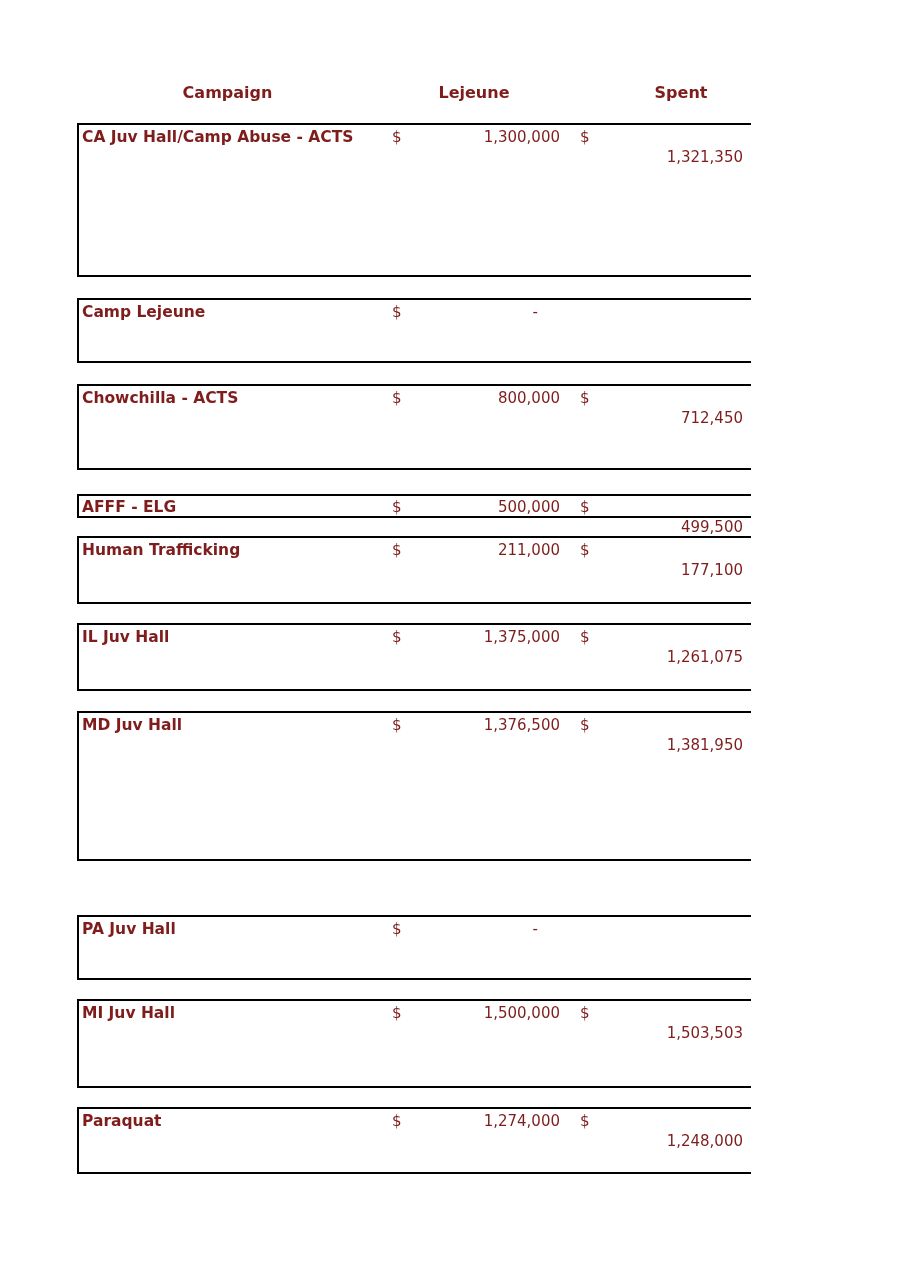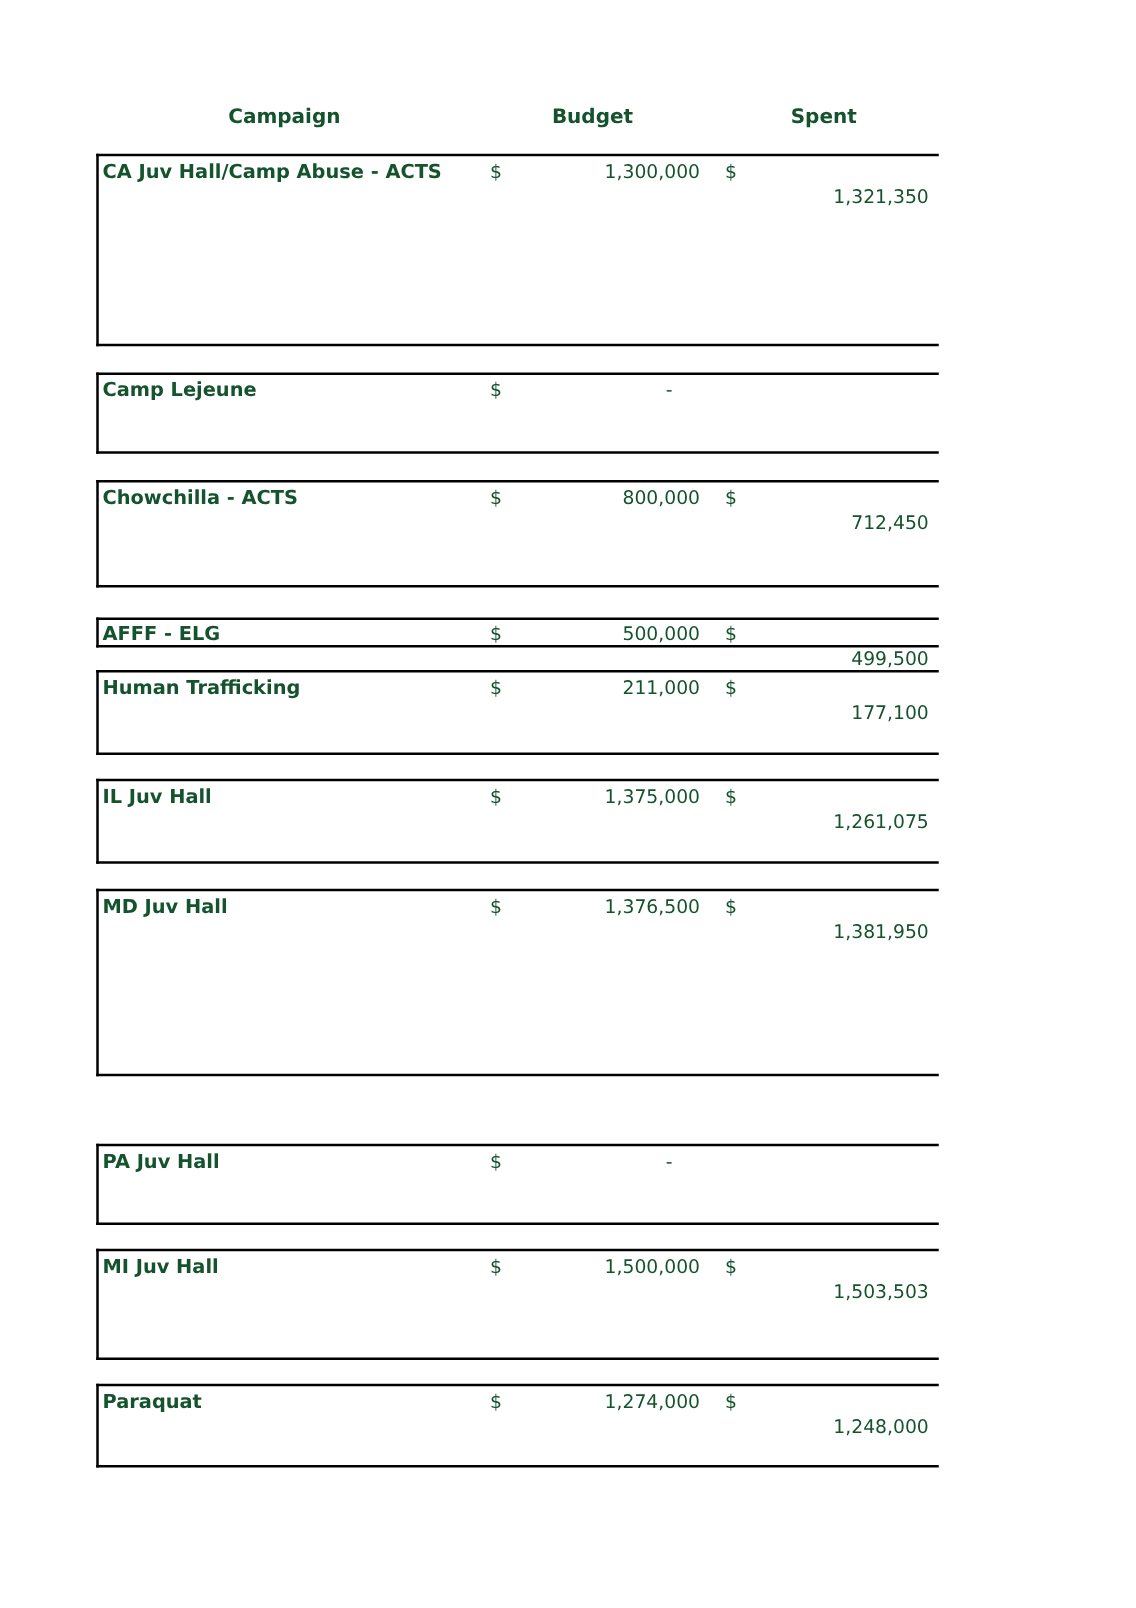--- a/index.html
+++ b/index.html
@@ -1,36 +1,36 @@
 <!DOCTYPE html>
 <html><head>
 <meta charset="utf-8">
 <style>
   html, body { margin: 0; padding: 0; background: #ffffff; }
   .page {
     position: relative;
     width: 909px;
     height: 1286px;
     background: #ffffff;
-    color: #14532d;
+    color: #7f1d1d;
     font-family: "DejaVu Sans", sans-serif;
     overflow: hidden;
   }
   .col-header {
     position: absolute;
     top: 84px;
     height: 20px;
     font-size: 16px;
     font-weight: bold;
     text-align: center;
     line-height: 18px;
   }
   .h-campaign { left: 140px; width: 175px; }
   .h-budget   { left: 414px; width: 120px; }
-  .h-spent    { left: 599px; width: 120px; }
+  .h-spent    { left: 621px; width: 120px; }
   .row {
     position: absolute;
     left: 77px;
     width: 674px;
     box-sizing: border-box;
     border: 2px solid #000000;
     border-right: none;
     background: #ffffff;
   }
   .cell {
@@ -54,21 +54,21 @@
   .budget-val { right: 191px; }
   .spent-val  { right: 8px; margin-top: 20px; }
   .dash { padding-right: 22px; }
 </style>
 </head>
 <body>
 
 <div class="page">
 
   <div class="col-header h-campaign">Campaign</div>
-  <div class="col-header h-budget">Budget</div>
+  <div class="col-header h-budget">Lejeune</div>
   <div class="col-header h-spent">Spent</div>
 
   <div class="row" style="top:123px;height:154px">
     <span class="cell name">CA Juv Hall/Camp Abuse - ACTS</span>
     <span class="cell cur budget-cur">$</span>
     <span class="cell val budget-val">1,300,000</span>
     <span class="cell cur spent-cur">$</span>
     <span class="cell val spent-val">1,321,350</span>
   </div>
 

